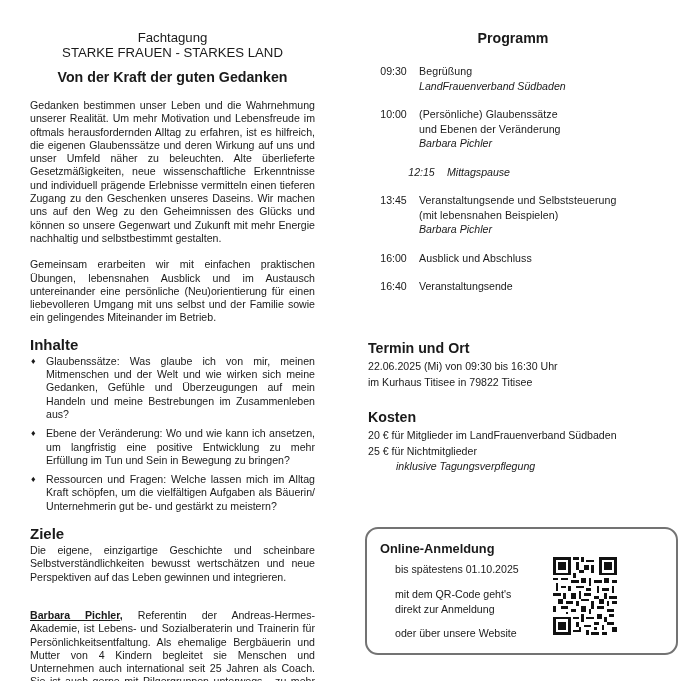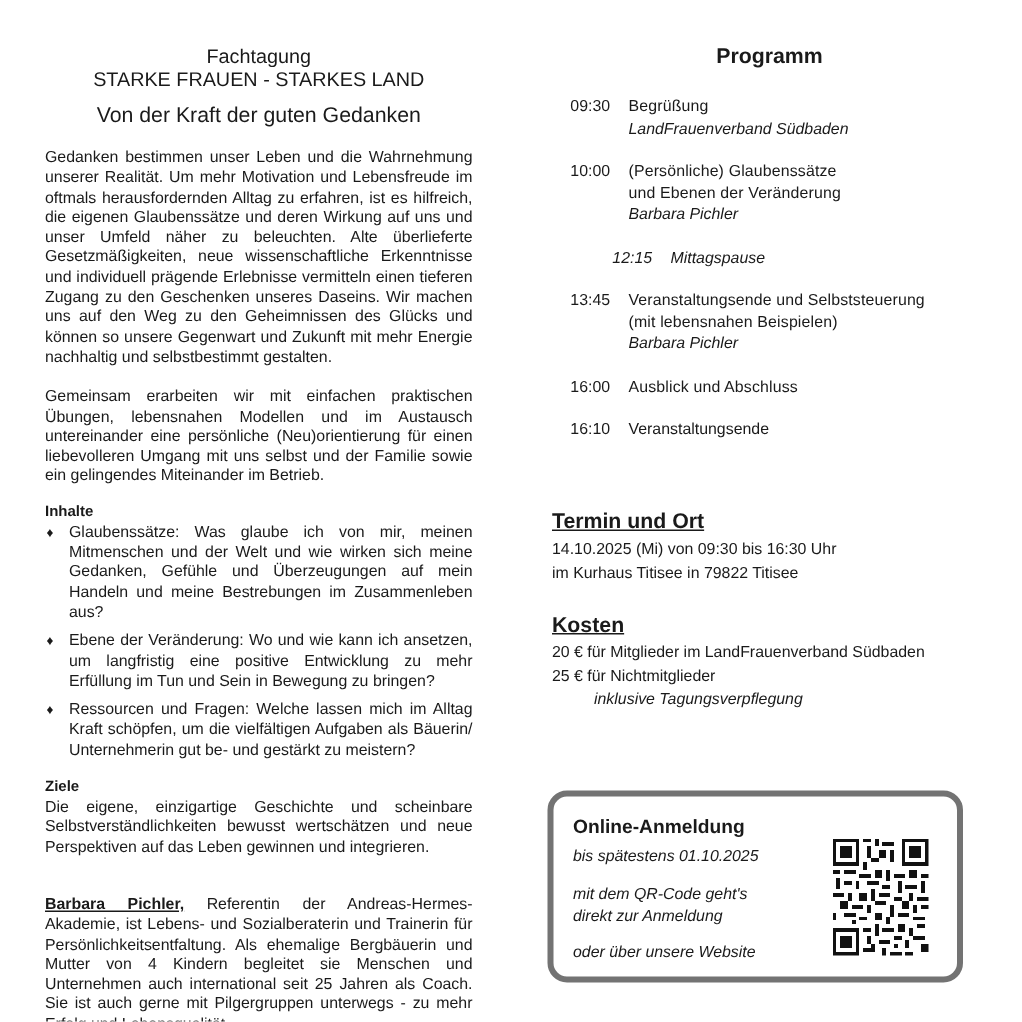--- a/index.html
+++ b/index.html
@@ -1,66 +1,66 @@
 <!DOCTYPE html>
 <html><head>
 <meta charset="utf-8">
 <style>
   html, body { margin:0; padding:0; background:#ffffff; }
   body { width:681px; height:681px; position:relative; overflow:hidden;
          font-family:"Liberation Sans", sans-serif; color:#1a1a1a; }
   .left { position:absolute; left:30px; top:30px; width:285px; }
   .right { position:absolute; left:368px; top:30px; width:290px; }
   .title-block { text-align:center; font-weight:normal; font-size:13.2px; line-height:15px; }
-  .subtitle { text-align:center; font-weight:normal; font-size:14.2px; margin-top:9px; }
+  .subtitle { text-align:center; font-weight:bold; font-size:14.2px; margin-top:9px; }
   .para { font-size:10.6px; line-height:13.3px; text-align:justify; margin:0; }
   .p1 { margin-top:14px; }
   .p2 { margin-top:13px; }
-  .h2 { font-weight:bold; font-size:10px; margin:0; }
+  .h2 { font-weight:bold; font-size:15px; margin:0; }
   .inhalte-h { margin-top:11px; }
   ul.bullets { list-style:none; margin:2px 0 0 0; padding:0; }
   ul.bullets li { position:relative; padding-left:16px; font-size:10.6px; line-height:13.3px; text-align:justify; margin-bottom:6px; }
   ul.bullets li .bullet { position:absolute; left:1px; top:0; font-size:9px; }
   .ziele-h { margin-top:12px; }
   .ziele-p { margin-top:2px; }
   .bio { margin-top:25px; font-size:10.6px; line-height:13.3px; text-align:justify; }
   .bio b { font-weight:bold;text-decoration:underline; }
 
   .prog-title { text-align:center; font-weight:bold; font-size:14.2px; padding-left:0; margin-left:-30px; width:350px; }
   .prog-list { margin-top:18px; }
   .prog-row { display:flex; font-size:10.6px; line-height:14.5px; }
   .prog-time { width:51px; flex:none;text-align:center; }
   .prog-body b { font-weight:normal; letter-spacing:0.1px; }
   .prog-body i { display:block; }
   .prog-row.gap { margin-top:14px; }
   .italic { font-style:italic;margin-left:28px; }
 
-  .section-h { font-weight:bold; font-size:14.2px; margin-top:0;text-decoration:underline; }
+  .section-h { font-weight:bold; font-size:14.2px; margin-top:0; }
   .info-line { font-size:10.6px; line-height:15.5px; }
   .termin { position:absolute; left:368px; top:340px; }
   .kosten { position:absolute; left:368px; top:409px; }
 
-  .reg-box { position:absolute; left:365px; top:527px; width:277px; height:128px;
-             border:4px solid #737373; border-radius:13px; box-sizing:border-box; }
+  .reg-box { position:absolute; left:365px; top:527px; width:313px; height:128px;
+             border:2px solid #737373; border-radius:13px; box-sizing:border-box; }
   .reg-title { position:absolute; left:13px; top:12px; font-weight:bold; font-size:12.8px; }
-  .reg-line { position:absolute; left:13px; font-size:10.6px; line-height:15px;font-style:italic; }
+  .reg-line { position:absolute; left:28px; font-size:10.6px; line-height:15px; }
   .qr { position:absolute; left:186px; top:28px; width:64px; height:78px; }
 </style>
 </head>
 <body>
 
 <div class="left">
   <div class="title-block">
     <div>Fachtagung</div>
     <div>STARKE FRAUEN - STARKES LAND</div>
   </div>
   <div class="subtitle">Von der Kraft der guten Gedanken</div>
 
   <p class="para p1">Gedanken bestimmen unser Leben und die Wahrnehmung unserer Realität. Um mehr Motivation und Lebensfreude im oftmals herausfordernden Alltag zu erfahren, ist es hilfreich, die eigenen Glaubenssätze und deren Wirkung auf uns und unser Umfeld näher zu beleuchten. Alte überlieferte Gesetzmäßigkeiten, neue wissenschaftliche Erkenntnisse und individuell prägende Erlebnisse vermitteln einen tieferen Zugang zu den Geschenken unseres Daseins. Wir machen uns auf den Weg zu den Geheimnissen des Glücks und können so unsere Gegenwart und Zukunft mit mehr Energie nachhaltig und selbstbestimmt gestalten.</p>
-  <p class="para p2">Gemeinsam erarbeiten wir mit einfachen praktischen Übungen, lebensnahen Modellen und im Austausch untereinander eine persönliche (Neu)orientierung für einen liebevolleren Umgang mit uns selbst und der Familie sowie ein gelingendes Miteinander im Betrieb.</p>
+  <p class="para p2">Gemeinsam erarbeiten wir mit einfachen praktischen Übungen, lebensnahen Ausblick und im Austausch untereinander eine persönliche (Neu)orientierung für einen liebevolleren Umgang mit uns selbst und der Familie sowie ein gelingendes Miteinander im Betrieb.</p>
 
   <h2 class="h2 inhalte-h">Inhalte</h2>
   <ul class="bullets">
     <li>
       <span class="bullet">♦</span>
       <span>Glaubenssätze: Was glaube ich von mir, meinen Mitmenschen und der Welt und wie wirken sich meine Gedanken, Gefühle und Überzeugungen auf mein Handeln und meine Bestrebungen im Zusammenleben aus?</span>
     </li>
     <li>
       <span class="bullet">♦</span>
       <span>Ebene der Veränderung: Wo und wie kann ich ansetzen, um langfristig eine positive Entwicklung zu mehr Erfüllung im Tun und Sein in Bewegung zu bringen?</span>
@@ -108,29 +108,29 @@
         <i>Barbara Pichler</i>
       </div>
     </div>
     <div class="prog-row gap">
       <div class="prog-time">16:00</div>
       <div class="prog-body">
         <b>Ausblick und Abschluss</b>
       </div>
     </div>
     <div class="prog-row gap">
-      <div class="prog-time">16:10</div>
+      <div class="prog-time">16:40</div>
       <div class="prog-body">Veranstaltungsende</div>
     </div>
   </div>
 </div>
 
 <div class="termin">
   <div class="section-h">Termin und Ort</div>
-  <div class="info-line" style="margin-top:3px">14.10.2025 (Mi) von 09:30 bis 16:30 Uhr</div>
+  <div class="info-line" style="margin-top:3px">22.06.2025 (Mi) von 09:30 bis 16:30 Uhr</div>
   <div class="info-line">im Kurhaus Titisee in 79822 Titisee</div>
 </div>
 
 <div class="kosten">
   <div class="section-h">Kosten</div>
   <div class="info-line" style="margin-top:3px">20 € für Mitglieder im LandFrauenverband Südbaden</div>
   <div class="info-line">25 € für Nichtmitglieder</div>
   <div class="info-line italic">inklusive Tagungsverpflegung</div>
 </div>
 

